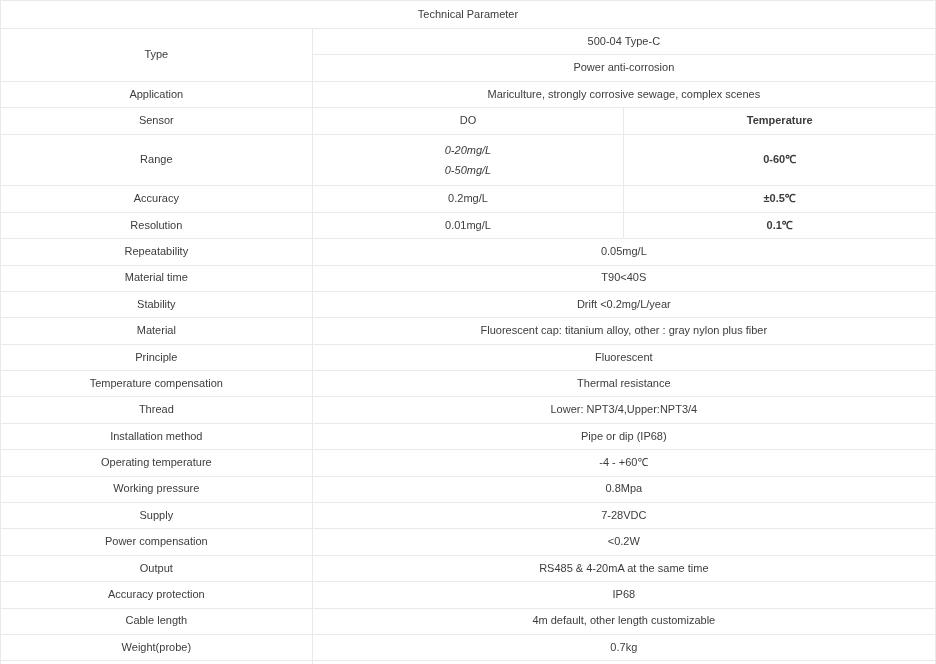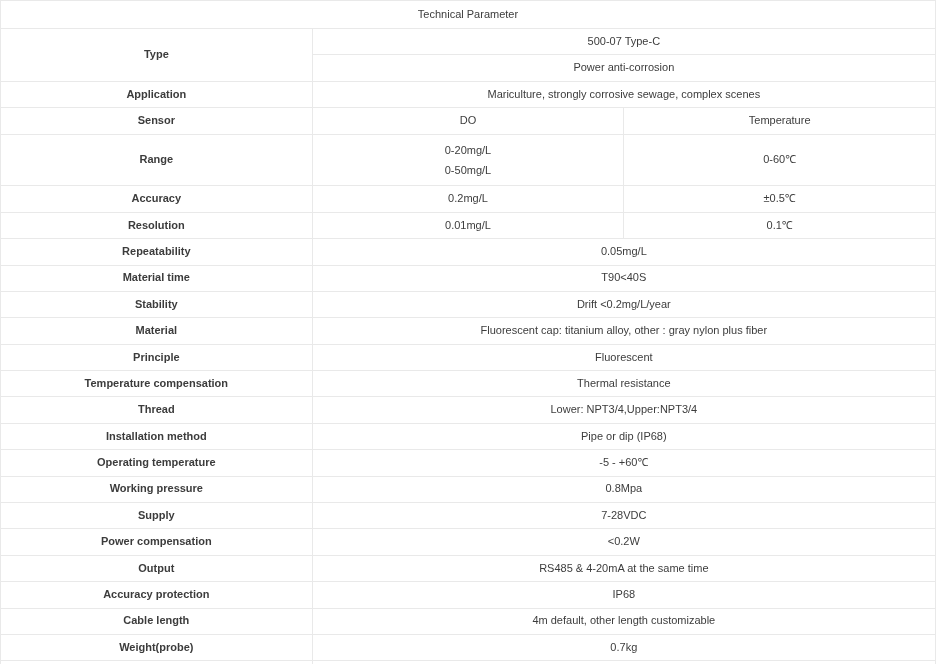--- a/index.html
+++ b/index.html
@@ -31,51 +31,52 @@
     font-weight: 400;
     color: #3c3c3c;
     background: #ffffff;
   }
   td.title-cell {
     height: 27px;
     margin-left: 28px;
   }
   td.label-cell {
     width: 235px;
-    font-weight: bold;
   }
   td.value-cell {
     width: 701px;
   }
   td.half-cell {
     width: 356px;
   }
   td.half-cell-right {
     width: 345px;
+    font-weight: bold;
   }
   td.tall-cell {
     height: 50.8px;
   }
   .stacked-line {
     display: block;
     line-height: 1.85;
+    font-style: italic;
   }
 </style>
 </head>
 <body>
 
 <table class="spec-table">
   <tbody>
     <tr>
       <td class="title-cell" colspan="3">Technical Parameter</td>
     </tr>
 
     <tr>
       <td class="label-cell tall-cell" rowspan="2">Type</td>
-      <td class="value-cell" colspan="2">500-07 Type-C</td>
+      <td class="value-cell" colspan="2">500-04 Type-C</td>
     </tr>
     <tr>
       <td class="value-cell" colspan="2">Power anti-corrosion</td>
     </tr>
 
     <tr>
       <td class="label-cell">Application</td>
       <td class="value-cell" colspan="2">Mariculture, strongly corrosive sewage, complex scenes</td>
     </tr>
 
@@ -141,21 +142,21 @@
       <td class="value-cell" colspan="2">Lower: NPT3/4,Upper:NPT3/4</td>
     </tr>
 
     <tr>
       <td class="label-cell">Installation method</td>
       <td class="value-cell" colspan="2">Pipe or dip (IP68)</td>
     </tr>
 
     <tr>
       <td class="label-cell">Operating temperature</td>
-      <td class="value-cell" colspan="2">-5 - +60℃</td>
+      <td class="value-cell" colspan="2">-4 - +60℃</td>
     </tr>
 
     <tr>
       <td class="label-cell">Working pressure</td>
       <td class="value-cell" colspan="2">0.8Mpa</td>
     </tr>
 
     <tr>
       <td class="label-cell">Supply</td>
       <td class="value-cell" colspan="2">7-28VDC</td>

